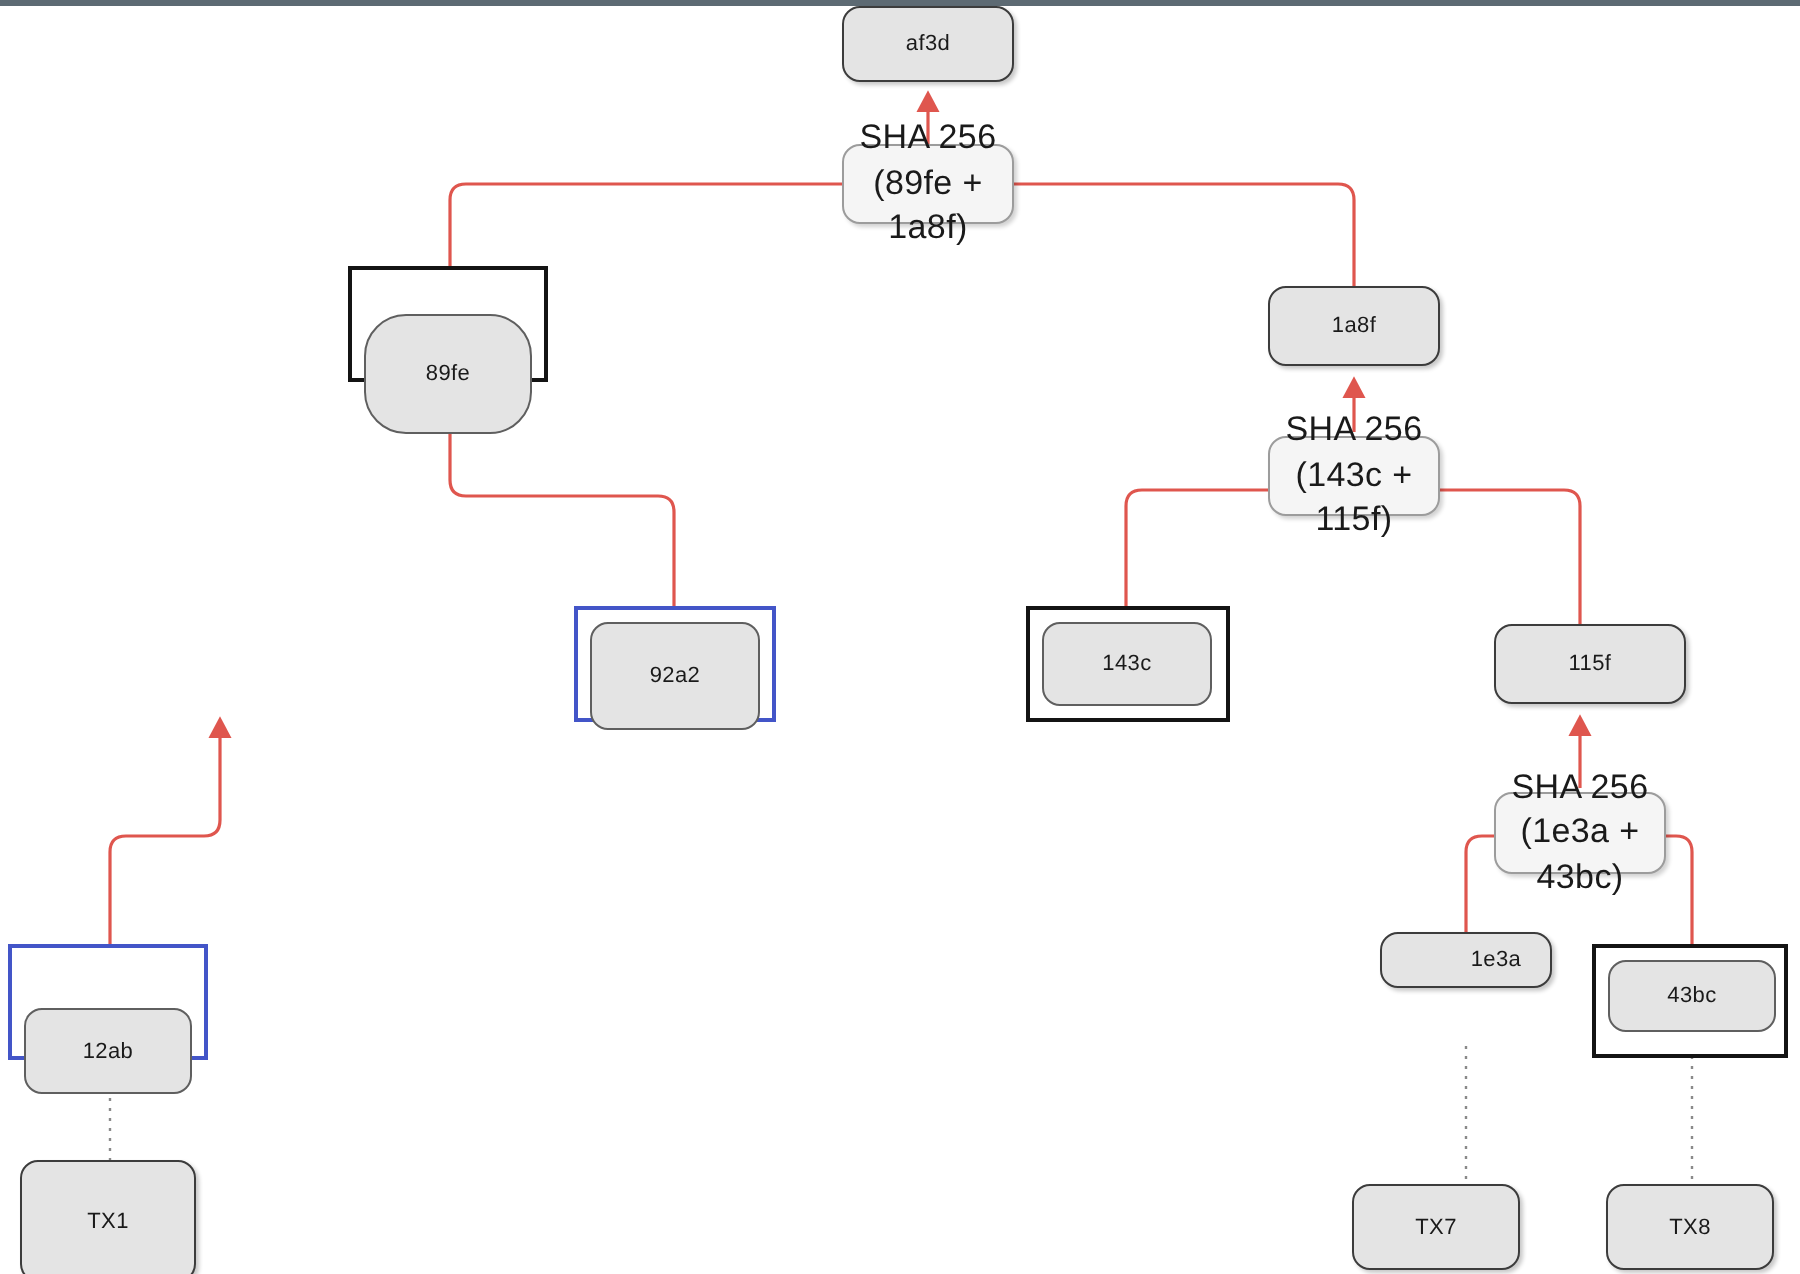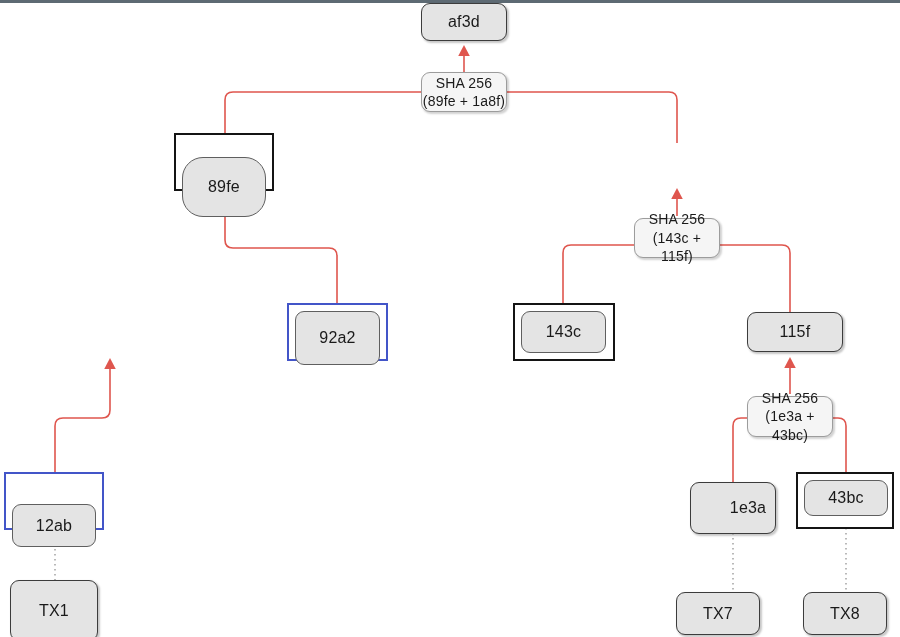--- a/index.html
+++ b/index.html
@@ -26,42 +26,42 @@
     left: 0; top: 0;
     pointer-events: none;
   }
 
   .node {
     position: absolute;
     display: flex;
     align-items: center;
     justify-content: center;
     text-align: center;
-    font-size: 16px;
+    font-size: 11px;
     color: #1a1a1a;
     border-radius: 9px;
     letter-spacing: 0.2px;
   }
 
   .leaf {
     background: #e4e4e4;
     border: 1px solid #3c3c3c;
     box-shadow: 1.5px 1.5px 2px rgba(0,0,0,0.22);
   }
 
   .leaf.inner {
     border-color: #5f5f5f;
     box-shadow: none;
   }
 
   .hash {
     background: #f5f5f5;
     border: 1px solid #9c9c9c;
     box-shadow: 1.5px 1.5px 2px rgba(0,0,0,0.18);
-    font-size: 14px;
+    font-size: 17px;
     line-height: 1.32;
     flex-direction: column;
   }
 
   .frame {
     position: absolute;
     background: #ffffff;
   }
   .frame.black { border: 2px solid #141414; }
   .frame.blue  { border: 2px solid #4355c8; }
@@ -105,20 +105,23 @@
   <div class="node hash" style="left:421px; top:72px; width:86px; height:40px;">
     <span>SHA 256</span>
     <span>(89fe + 1a8f)</span>
   </div>
 
   <div class="frame black" style="left:174px; top:133px; width:100px; height:58px;"></div>
   <div class="node leaf inner" style="left:182px; top:157px; width:84px; height:60px;border-radius:21px;">
     <span>89fe</span>
   </div>
 
+  <div class="node leaf" style="left:634px; top:143px; width:86px; height:40px;">
+    <span>1a8f</span>
+  </div>
 
   <div class="node hash" style="left:634px; top:218px; width:86px; height:40px;">
     <span>SHA 256</span>
     <span>(143c + 115f)</span>
   </div>
 
   <div class="frame black" style="left:513px; top:303px; width:102px; height:58px;"></div>
   <div class="node leaf inner" style="left:521px; top:311px; width:85px; height:42px;">
     <span>143c</span>
   </div>
@@ -130,21 +133,21 @@
 
   <div class="node leaf" style="left:747px; top:312px; width:96px; height:40px;">
     <span>115f</span>
   </div>
 
   <div class="node hash" style="left:747px; top:396px; width:86px; height:41px;">
     <span>SHA 256</span>
     <span>(1e3a + 43bc)</span>
   </div>
 
-  <div class="node leaf" style="left:690px; top:482px; width:86px; height:52px;padding-left:30px;">
+  <div class="node leaf" style="left:690px; top:466px; width:86px; height:28px;padding-left:30px;">
     <span>1e3a</span>
   </div>
 
   <div class="frame black" style="left:796px; top:472px; width:98px; height:57px;"></div>
   <div class="node leaf inner" style="left:804px; top:480px; width:84px; height:36px;">
     <span>43bc</span>
   </div>
 
   <div class="frame blue" style="left:4px; top:472px; width:100px; height:58px;"></div>
   <div class="node leaf inner" style="left:12px; top:480px; width:84px; height:43px;margin-top:24px;">

